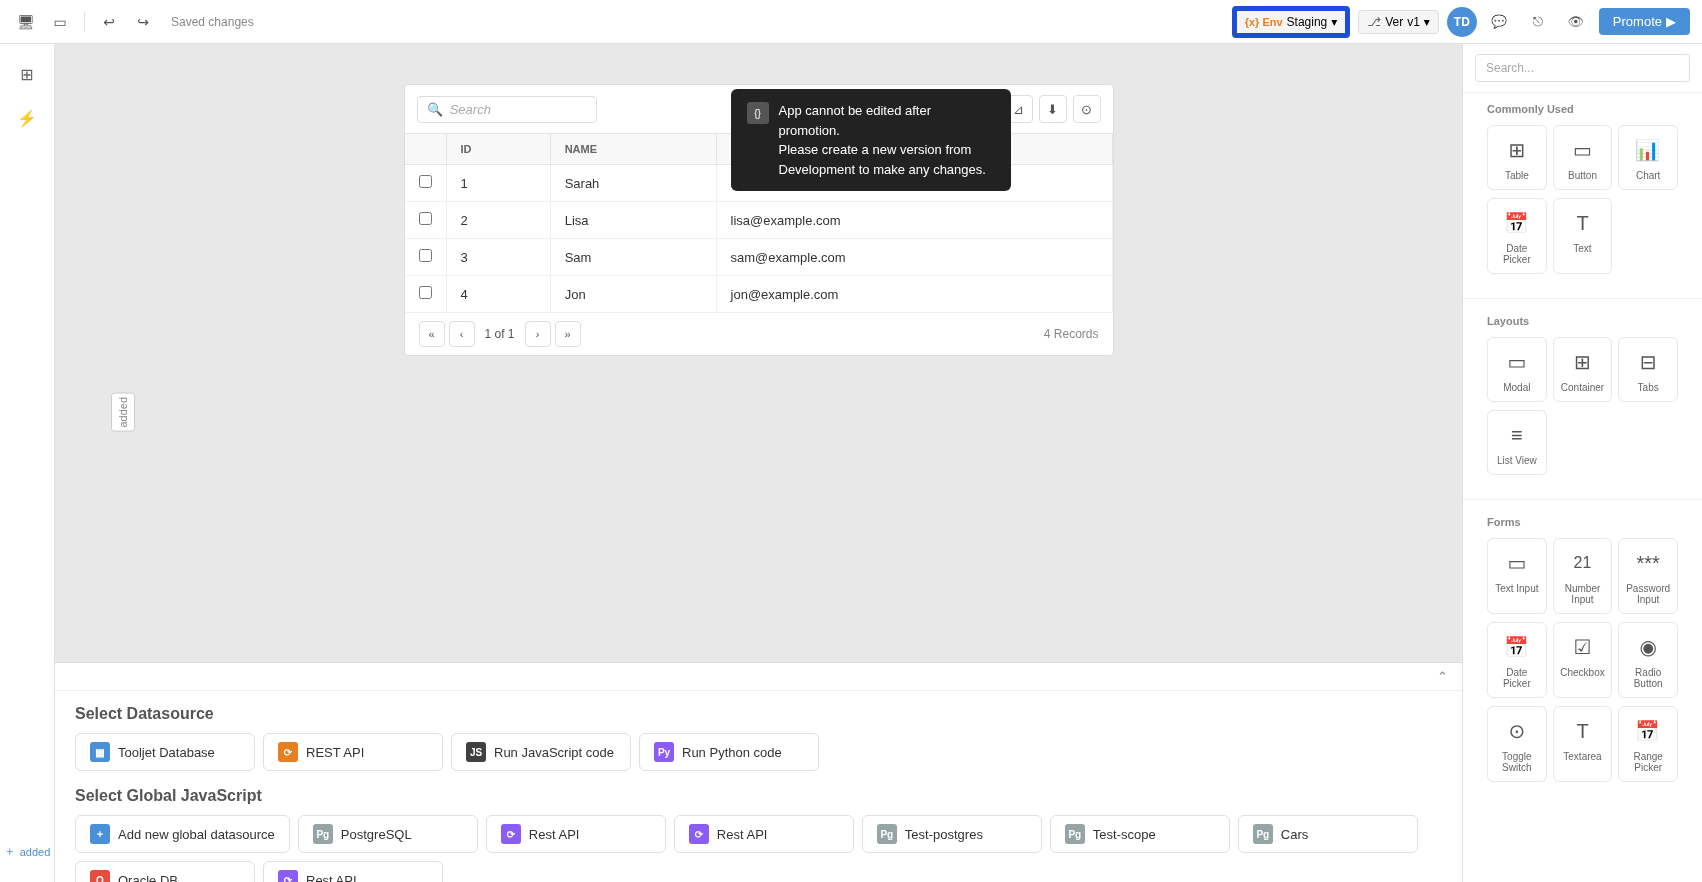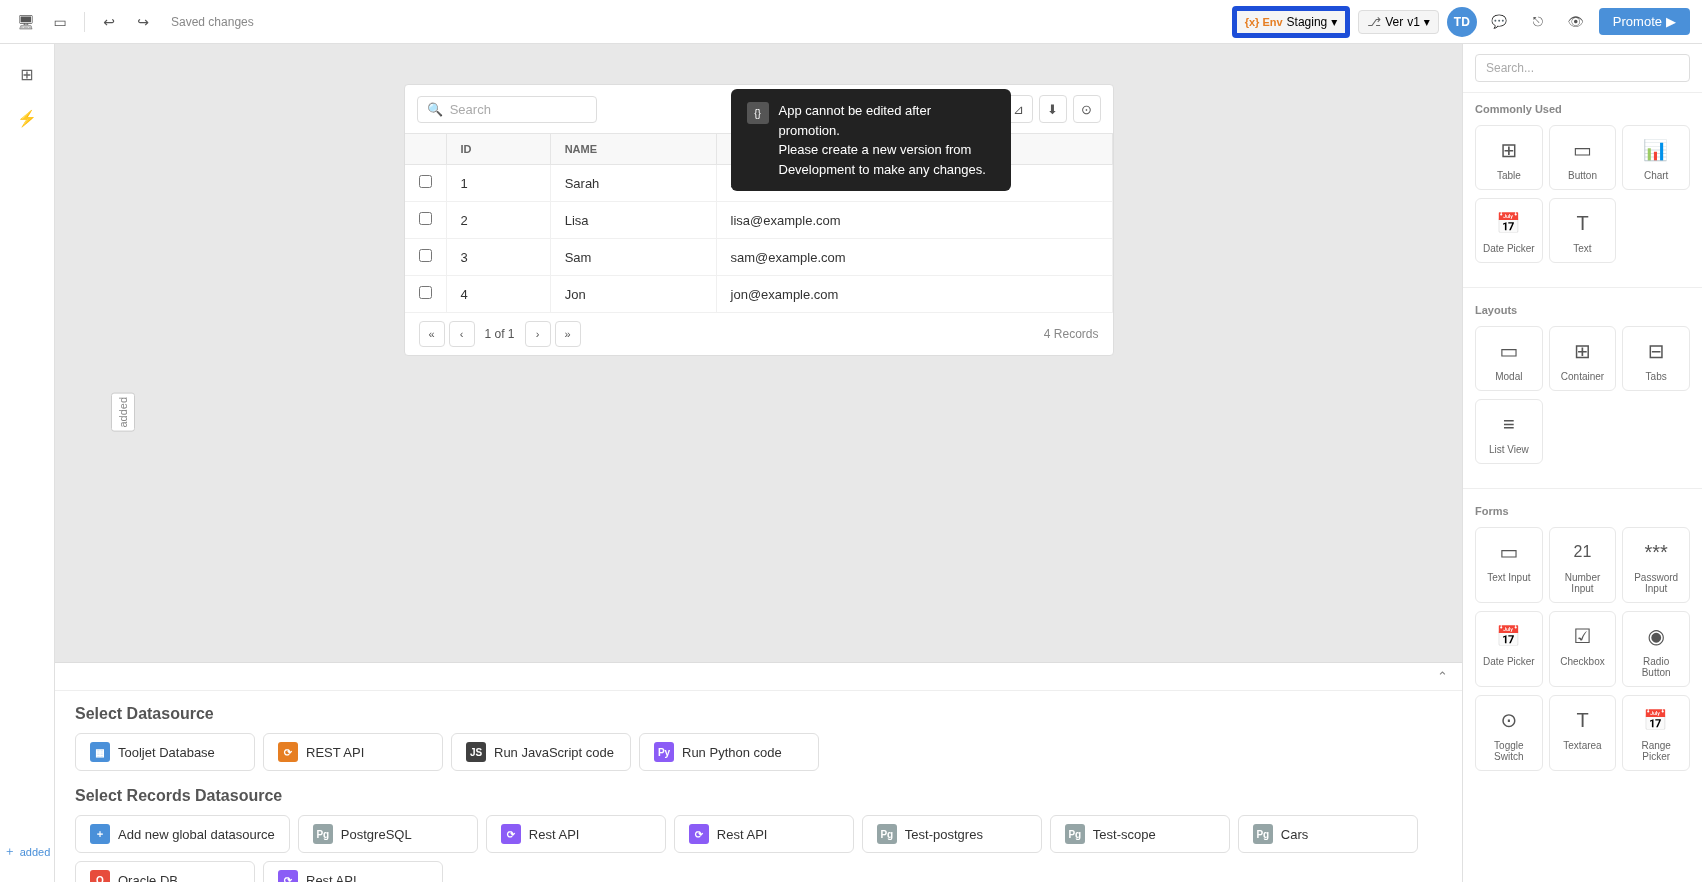--- a/index.html
+++ b/index.html
@@ -32,21 +32,21 @@
 
     
     .canvas-area { flex: 1; display: flex; flex-direction: column; background: #e8e8e8; overflow: hidden; }
     .canvas-upper { flex: 1; position: relative; overflow: hidden; }
     .canvas-content { padding: 40px; display: flex; justify-content: center; }
 
     
     .table-widget { background: #fff; border: 1px solid #ddd; border-radius: 4px; width: 710px; }
     .table-toolbar { display: flex; align-items: center; justify-content: space-between; padding: 10px 12px; border-bottom: 1px solid #e5e5e5; }
     .search-box { display: flex; align-items: center; gap: 6px; border: 1px solid #ddd; border-radius: 4px; padding: 5px 10px; width: 180px; background: #fff; }
-    .search-box input { border: none; outline: none; font-size: 13px; width: 140px; color: #333; }
+    .search-box input { border: none; outline: none; font-size: 13px; width: 140px; color: #333; font-style: italic; }
     .search-box input::placeholder { color: #aaa; }
     .table-actions { display: flex; align-items: center; gap: 6px; }
     .tbl-btn { width: 28px; height: 28px; border: 1px solid #ddd; border-radius: 4px; display: flex; align-items: center; justify-content: center; cursor: pointer; background: #fff; color: #555; font-size: 13px; }
     .data-table { width: 100%; border-collapse: collapse; }
     .data-table th { background: #f8f8f8; padding: 9px 14px; text-align: left; font-size: 11px; font-weight: 600; color: #666; text-transform: uppercase; border-bottom: 1px solid #e5e5e5; border-right: 1px solid #e5e5e5; }
     .data-table th:first-child { width: 40px; border-right: 1px solid #e5e5e5; }
     .data-table td { padding: 10px 14px; border-bottom: 1px solid #f0f0f0; border-right: 1px solid #f0f0f0; font-size: 13px; color: #333; }
     .data-table td:first-child { width: 40px; border-right: 1px solid #f0f0f0; }
     .table-footer { display: flex; align-items: center; justify-content: space-between; padding: 8px 14px; }
     .pagination { display: flex; align-items: center; gap: 4px; }
@@ -72,21 +72,21 @@
     .ds-icon.yellow { background: #404040; color: #fff; }
     .ds-icon.teal { background: #8b5cf6; color: #fff; }
     .ds-icon.red { background: #e74c3c; color: #fff; }
     .ds-icon.gray { background: #95a5a6; color: #fff; }
 
     
     .right-sidebar { width: 240px; background: #fff; border-left: 1px solid #e0e0e0; display: flex; flex-direction: column; overflow-y: auto; }
     .right-search { padding: 10px 12px; border-bottom: 1px solid #eee; }
     .right-search input { width: 100%; border: 1px solid #ddd; border-radius: 4px; padding: 6px 10px; font-size: 12px; outline: none; color: #333; }
     .right-search input::placeholder { color: #aaa; }
-    .right-section { padding: 10px 12px; }
+    .right-section { padding: 10px 24px; }
     .right-section-title { font-size: 11px; font-weight: 600; color: #888; margin-bottom: 10px; }
     .component-grid { display: grid; grid-template-columns: repeat(3, 1fr); gap: 6px; margin-bottom: 8px; }
     .component-item { display: flex; flex-direction: column; align-items: center; gap: 4px; padding: 8px 4px; border: 1px solid #e8e8e8; border-radius: 6px; cursor: pointer; }
     .component-icon { width: 32px; height: 32px; display: flex; align-items: center; justify-content: center; font-size: 18px; color: #555; }
     .component-label { font-size: 10px; color: #666; text-align: center; }
     .right-divider { height: 1px; background: #eee; margin: 6px 0; }
     
     ::-webkit-scrollbar { width: 6px; height: 6px; }
     ::-webkit-scrollbar-thumb { background: #ccc; border-radius: 3px; }
 
@@ -245,21 +245,21 @@
     </div>
             <div class="ds-item">
       <div class="ds-icon yellow" style="font-size:10px;font-weight:700;">JS</div>
       <span>Run JavaScript code</span>
     </div>
             <div class="ds-item">
       <div class="ds-icon teal" style="font-size:10px;font-weight:700;">Py</div>
       <span>Run Python code</span>
     </div>
           </div>
-        <div class="section-label">Select Records Datasource</div>
+        <div class="section-label">Select Global JavaScript</div>
         <div class="datasource-grid" id="global-ds-grid">
 
         <div class="ds-item">
       <div class="ds-icon blue" style="font-size:10px;font-weight:700;">＋</div>
       <span>Add new global datasource</span>
     </div>
             <div class="ds-item">
       <div class="ds-icon gray" style="font-size:10px;font-weight:700;">Pg</div>
       <span>PostgreSQL</span>
     </div>

